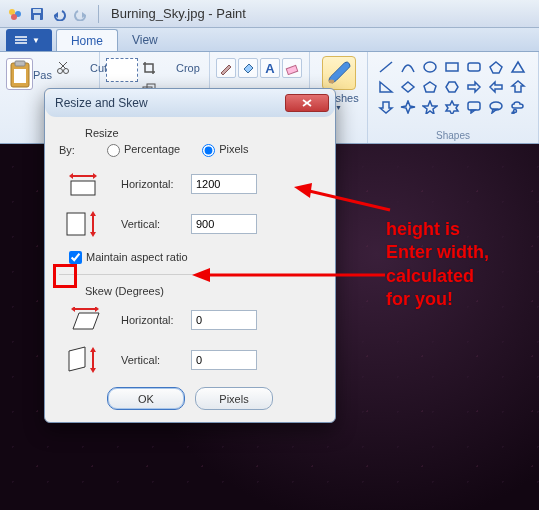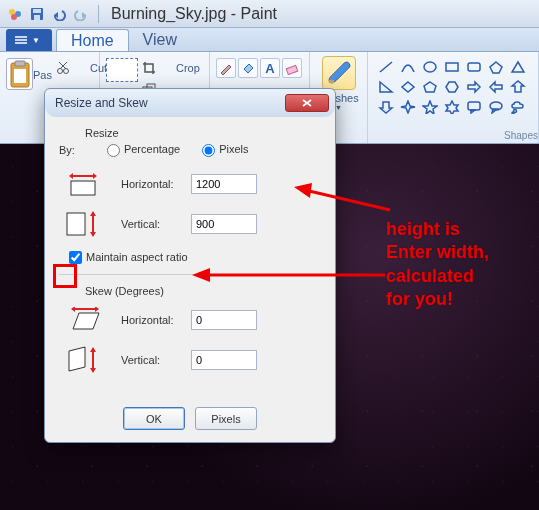--- a/index.html
+++ b/index.html
@@ -1,34 +1,34 @@
 <!DOCTYPE html>
 <html><head>
 <meta charset="utf-8">
 <style>
   * { box-sizing: border-box; font-family: "Segoe UI", Tahoma, sans-serif; }
   body { margin: 0; width: 539px; height: 510px; overflow: hidden; background: #1a0815; position: relative; }
 
   
-  .titlebar { height: 28px; background: linear-gradient(#e9f0f7,#d1dced); display: flex; align-items: center; padding: 0 4px; font-size: 16px; color: #333; border-bottom: 1px solid #9fb3cc; }
+  .titlebar { height: 28px; background: linear-gradient(#e9f0f7,#d1dced); display: flex; align-items: center; padding: 0 4px; font-size: 13px; color: #333; border-bottom: 1px solid #9fb3cc; }
   .qat-icon { width: 16px; height: 16px; margin: 0 3px; display: inline-flex; align-items: center; justify-content: center; }
   .qat-sep { width: 1px; height: 18px; background: #9fb3cc; margin: 0 6px; }
   .title-text { margin-left: 6px; }
 
   
   .ribbon-tabs { height: 24px; background: linear-gradient(#dbe6f4,#c7d7ec); display: flex; align-items: flex-end; padding-left: 6px; border-bottom: 1px solid #8ea9c9; }
   .file-menu { background: #2a5db0; color: #fff; height: 22px; padding: 0 12px 0 8px; font-size: 12px; display: flex; align-items: center; border-radius: 3px 3px 0 0; margin-right: 4px; }
   .file-menu .dd { font-size: 8px; margin-left: 4px; }
-  .tab { height: 22px; padding: 0 14px; font-size: 16px; color: #3b5a88; display: flex; align-items: center; cursor: default; }
+  .tab { height: 22px; padding: 0 14px; font-size: 12px; color: #3b5a88; display: flex; align-items: center; cursor: default; }
   .tab.active { background: #f4f8fd; border: 1px solid #8ea9c9; border-bottom: none; border-radius: 3px 3px 0 0; color: #2a5db0; }
 
   
   .ribbon { height: 92px; background: linear-gradient(#f3f7fc,#e3ecf7); border-bottom: 1px solid #8ea9c9; display: flex; font-size: 11px; color: #3b5a88; }
   .group { border-right: 1px solid #c3d3e7; padding: 2px 6px 0 6px; display: flex; flex-direction: column; position: relative; }
-  .group-label { position: absolute; bottom: 2px; left: 0; right: 0; text-align: right; font-size: 10px; color: #6f87a8; }
+  .group-label { position: absolute; bottom: 2px; left: 0; right: 0; text-align: center; font-size: 10px; color: #6f87a8; }
   .big-btn { display: flex; align-items: center; width: 46px; padding-top: 4px; }
   .big-btn .ico { width: 32px; height: 32px; background: #fff; border: 1px solid #aac; border-radius: 3px; display: flex; align-items: center; justify-content: center; }
   .big-btn span.lbl { margin-top: 2px; }
   .clipboard-row { display: flex; }
   .mini-stack { display: flex; flex-direction: column; gap: 2px; padding-top: 4px; margin-left: 4px; }
   .mini-btn { display: flex; align-items: center; gap: 20px; height: 20px; }
   .mini-btn .ico { width: 14px; height: 14px; }
   .select-box { width: 32px; height: 24px; border: 1px dashed #5a7aad; background: #fff; }
   .tool-grid { display: grid; grid-template-columns: repeat(4,20px); grid-auto-rows: 20px; gap: 2px; padding-top: 4px; width: 88px; }
   .tool-grid .t { border: 1px solid #b7c9e0; background: #f9fbfe; border-radius: 2px; display:flex;align-items:center;justify-content:center; }
@@ -51,21 +51,21 @@
   .dlg-body { padding: 10px 14px 12px 14px; font-size:11px; color:#333; }
   .field-row { display:flex; align-items:center; margin:14px 0; }
   .radio-row { display:flex; align-items:center; gap:22px; margin:4px 0 8px 0; padding-left:26px; }
   .section-lbl { margin-bottom:2px;margin-left:26px; }
   .dim-icon { width:40px; height:26px; margin-right:18px; margin-left:4px; display:flex; align-items:center; justify-content:center; }
   .dim-label { width:70px; }
   input.num { width:66px; height:20px; border:1px solid #a7b7c9; padding:0 4px; font-size:11px; }
   .checkbox-row { display:flex; align-items:flex-end; margin:8px 0 10px 10px; }
   .hr { border:none; border-top:1px solid #cfcfcf; margin:6px 0 10px 0; }
   .btn-row { display:flex; justify-content:center; gap:10px; margin-top:14px; }
-  .btn { width:62px; height:23px; background:linear-gradient(#fdfdfd,#e4e9ef); border:1px solid #8fa7c2; border-radius:3px; font-size:11px; display:flex; align-items:center; justify-content:center;margin-top:20px; }
+  .btn { width:78px; height:23px; background:linear-gradient(#fdfdfd,#e4e9ef); border:1px solid #8fa7c2; border-radius:10px; font-size:11px; display:flex; align-items:center; justify-content:center; }
   .btn.default { border:1px solid #3f76c3; box-shadow:0 0 0 1px #a8c6ea inset; }
 
   
   .red-box { position:absolute; border:3px solid #e00; }
   .anno-text { position:absolute; color:#e00; font-weight:bold; font-size:18px; line-height:1.3; text-shadow:0 0 2px rgba(0,0,0,.25); }
   .arrow { position:absolute; pointer-events:none; }
   .arrow line { stroke:#e00; stroke-width:3; }
   .arrow polygon { fill:#e00; }
 
   input[type=radio],input[type=checkbox]{margin:0 4px 0 0; vertical-align:middle;}

